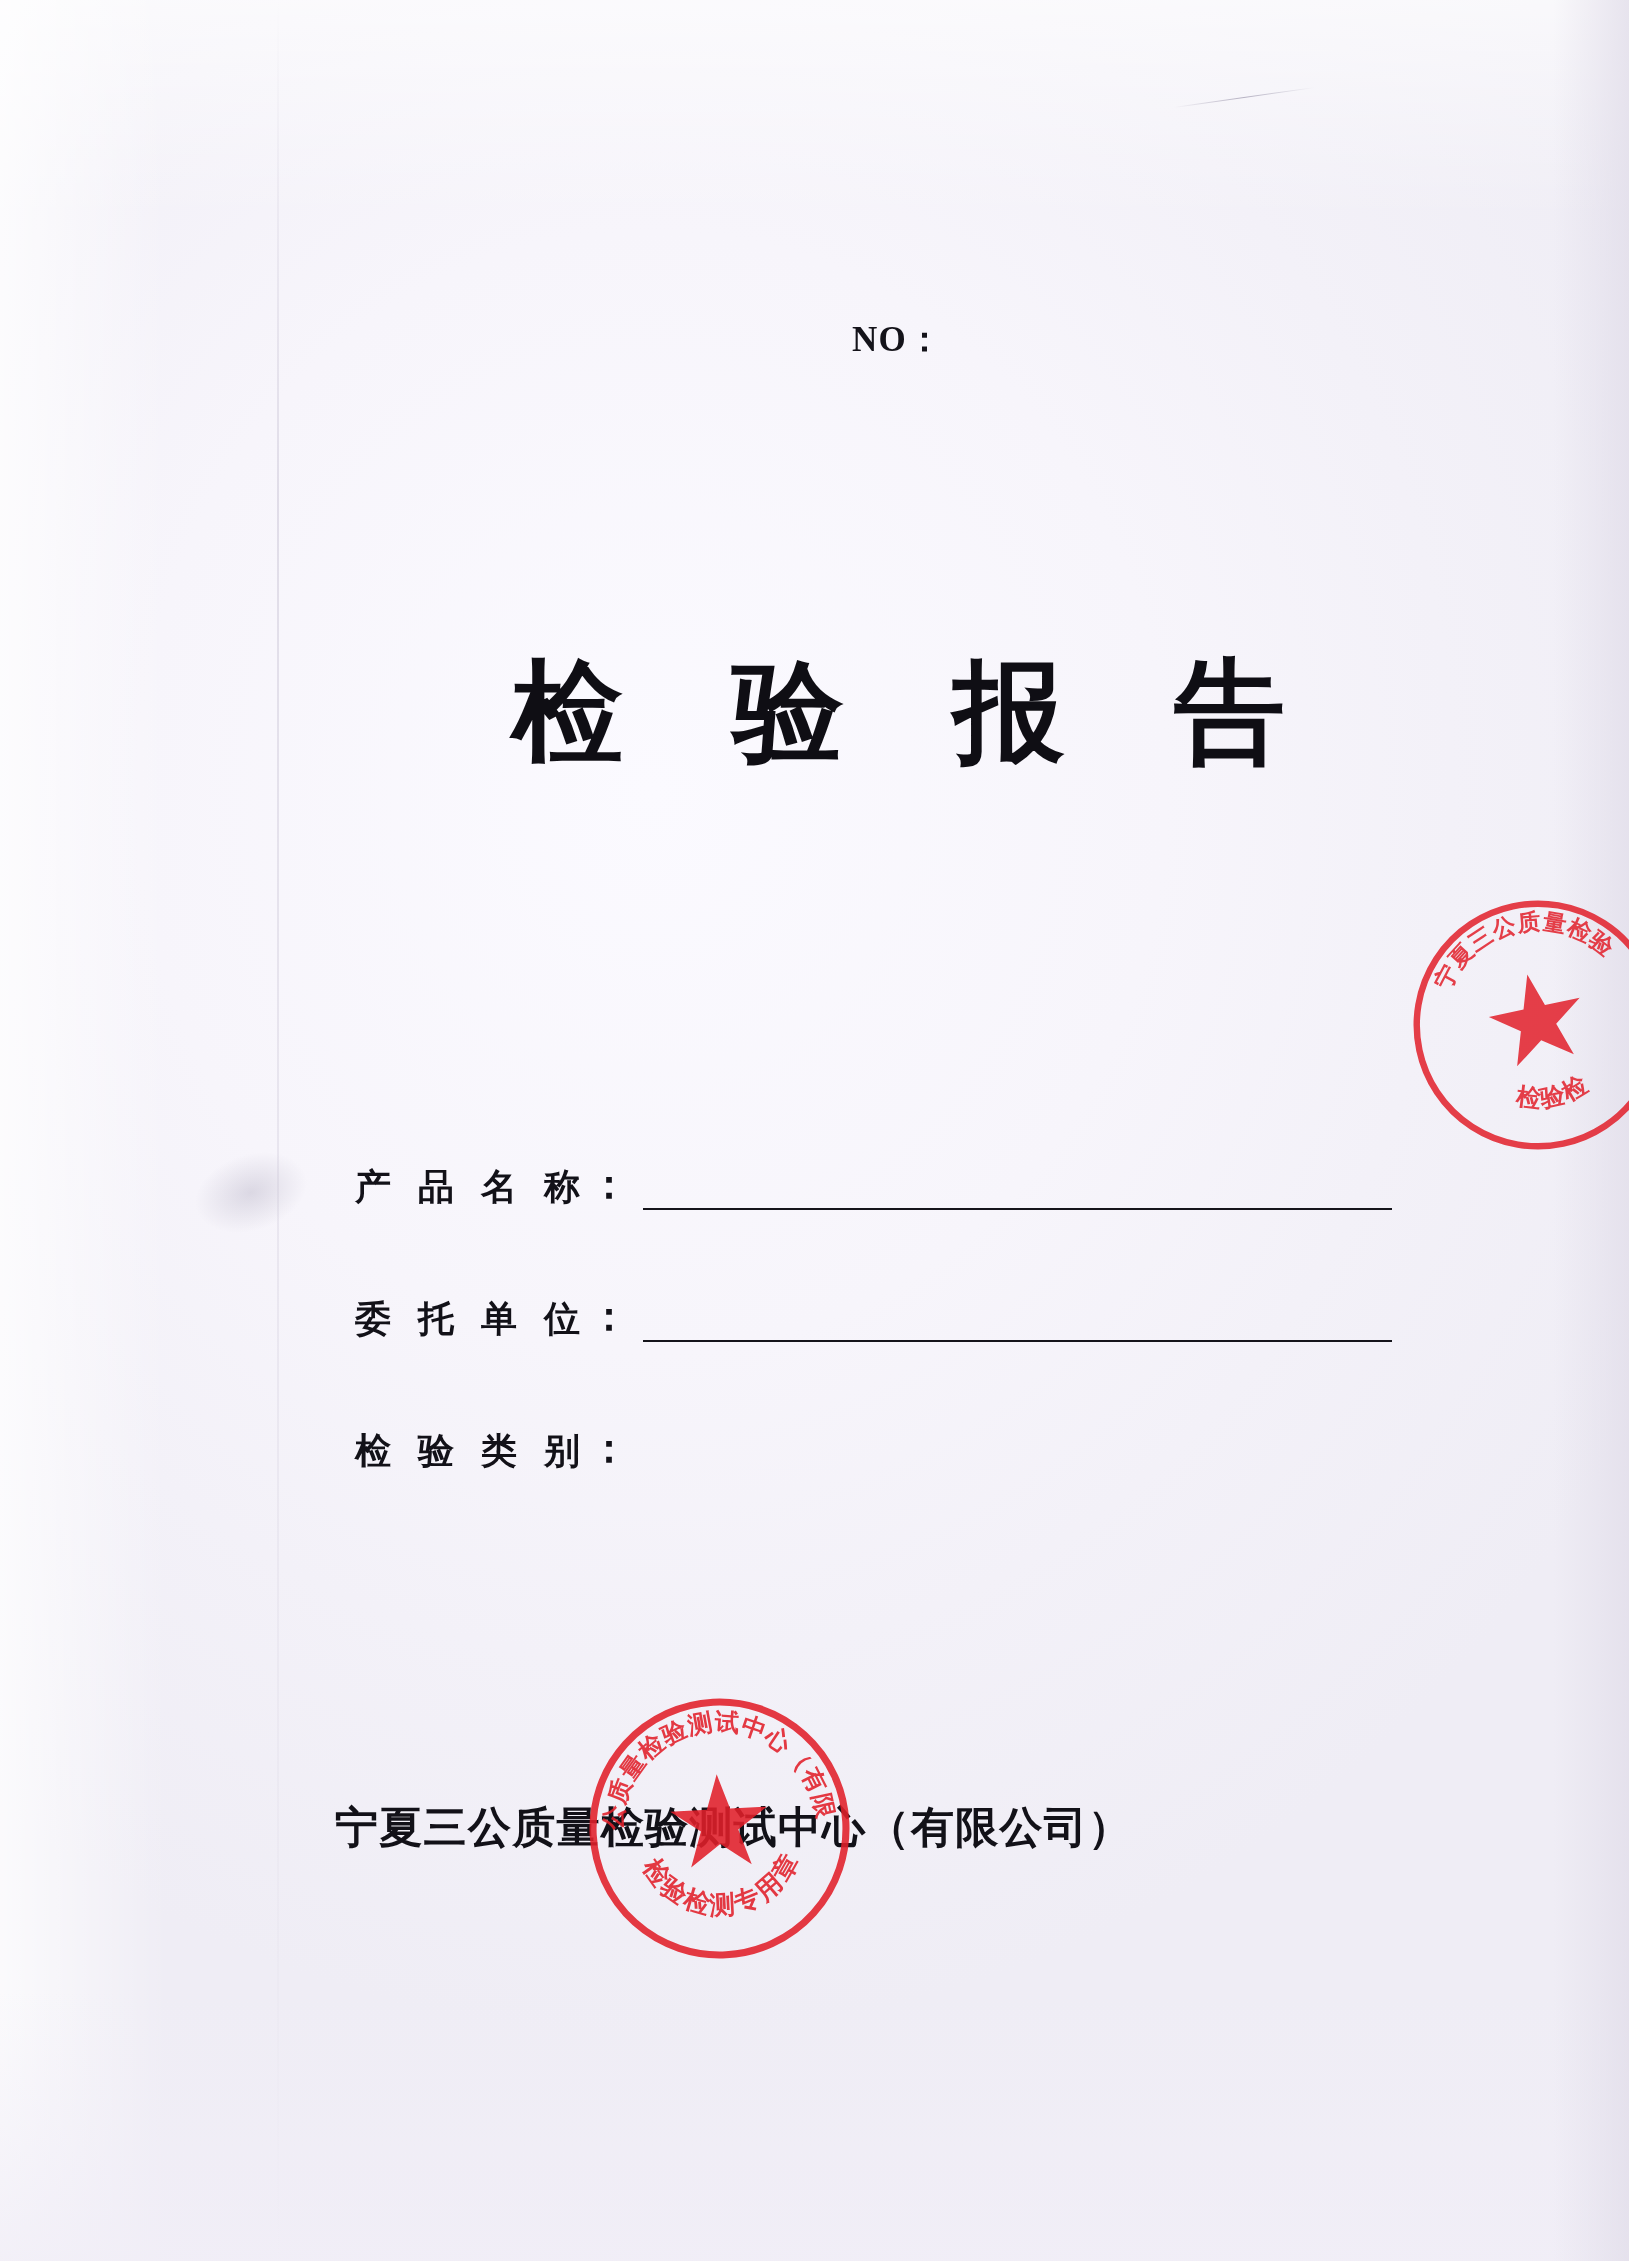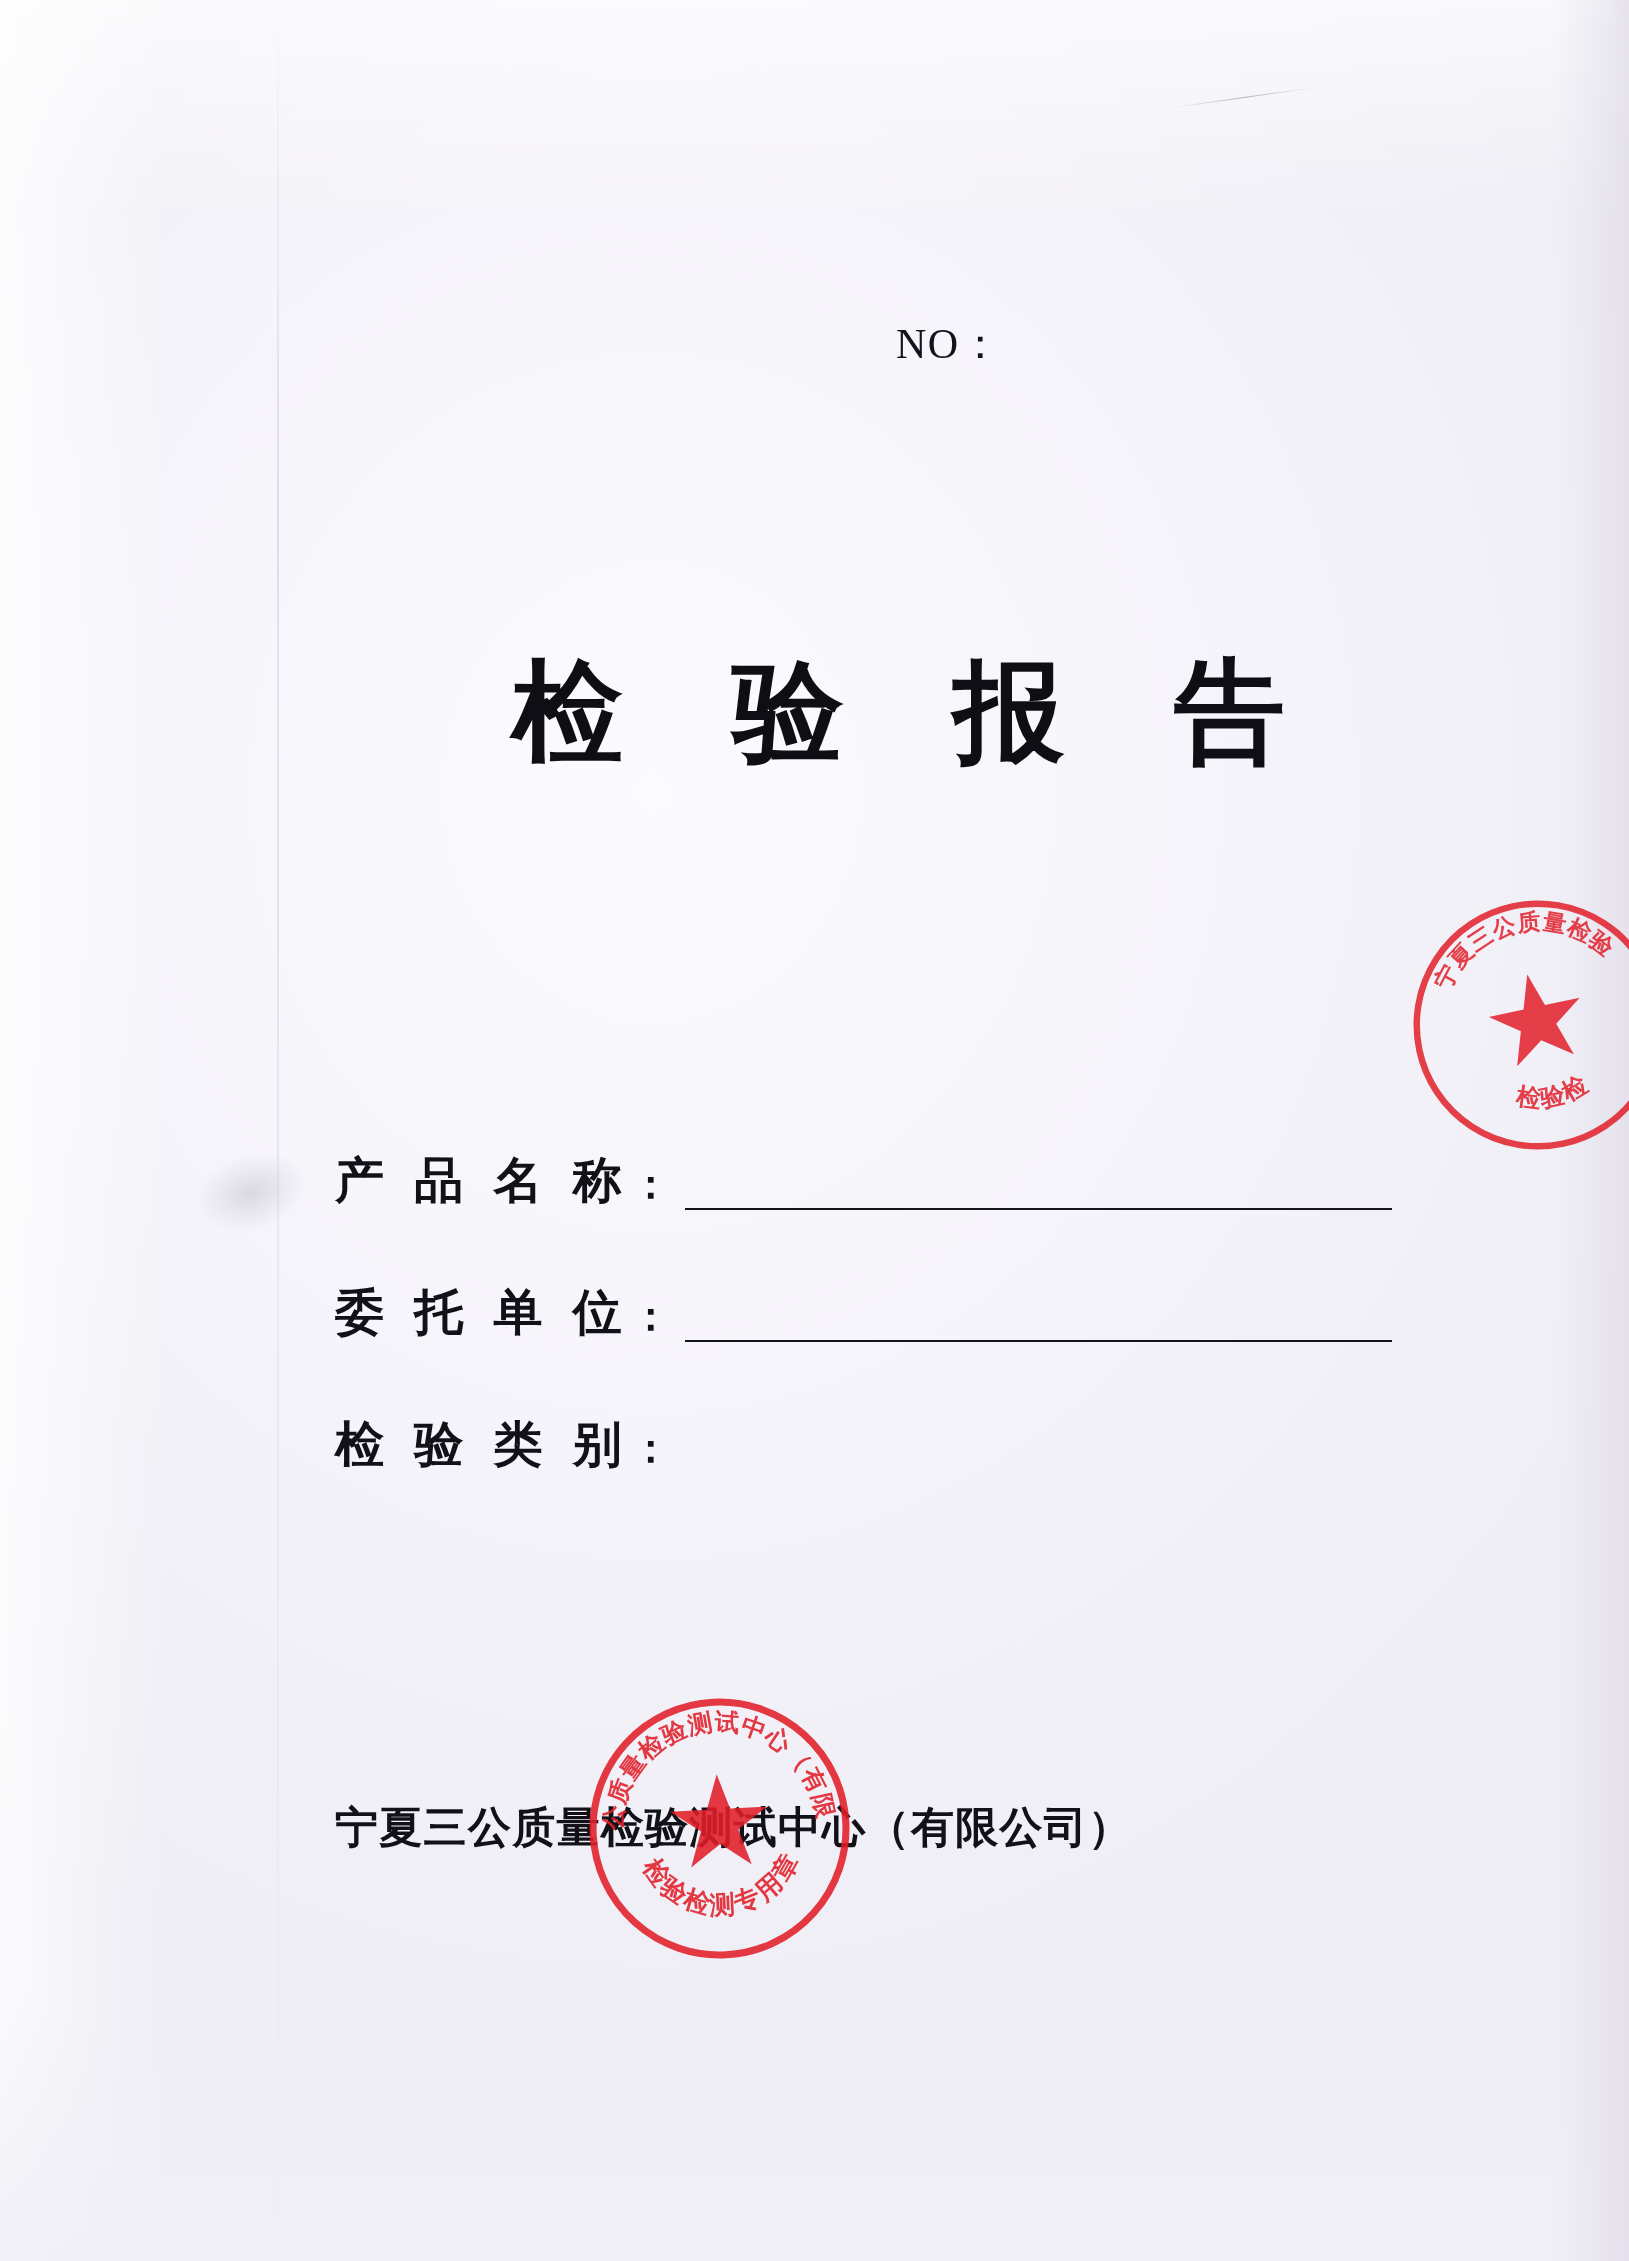--- a/index.html
+++ b/index.html
@@ -70,25 +70,25 @@
     left: 1173px; top: 97px;
     width: 142px; height: 1.3px;
     background: linear-gradient(90deg, rgba(190,186,200,0.0), rgba(165,160,180,0.8), rgba(190,186,200,0.0));
     transform: rotate(-8deg);
     pointer-events: none;
   }
 
   
   .no-field {
     position: absolute;
-    left: 896px;
+    left: 852px;
     top: 316px;
     font-family: "Liberation Serif", "DejaVu Serif", serif;
-    font-weight: normal;
-    font-size: 42px;
+    font-weight: bold;
+    font-size: 35px;
     letter-spacing: 1.3px;
     color: #14131a;
   }
 
   
   .doc-title {
     position: absolute;
     left: 0;
     top: 638px;
     width: 1326px;
@@ -110,26 +110,27 @@
   }
   .field-row {
     display: flex;
     align-items: flex-end;
     margin-bottom: 70px;
     height: 62px;
   }
   .field-label {
     font-family: "Liberation Serif", "DejaVu Serif", serif;
     font-weight: bold;
-    font-size: 49px;
+    font-size: 36px;
     letter-spacing: 9px;
     color: #121118;
     white-space: nowrap;
     line-height: 1;
     padding-bottom: 5.2px;
+    margin-left: 20px;
   }
   .field-colon {
     font-family: "Liberation Serif", "DejaVu Serif", serif;
     font-weight: bold;
     font-size: 40px;
     color: #121118;
     padding: 0 2.6px 5.2px 0;
     line-height: 1;
   }
   .field-value-wrap {

